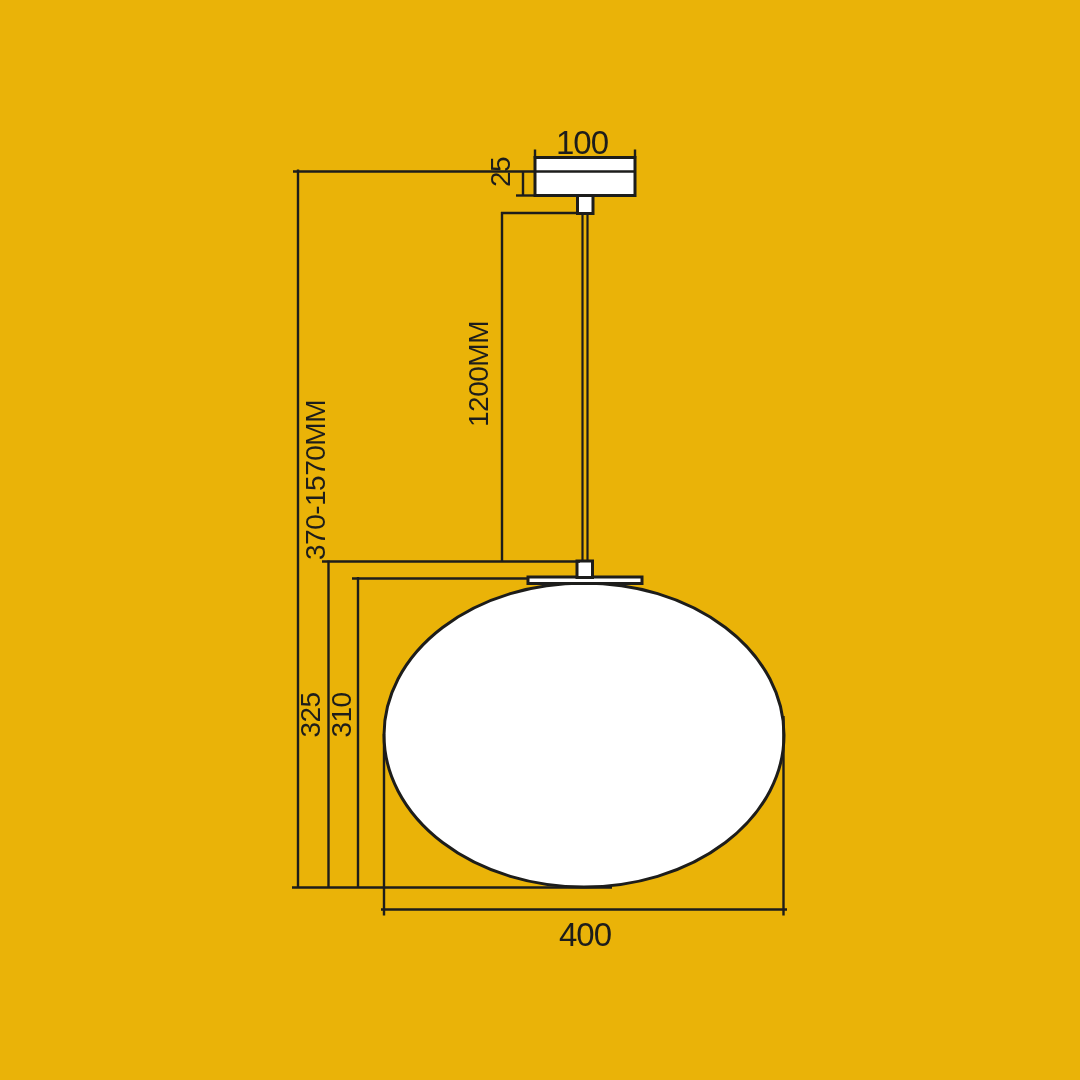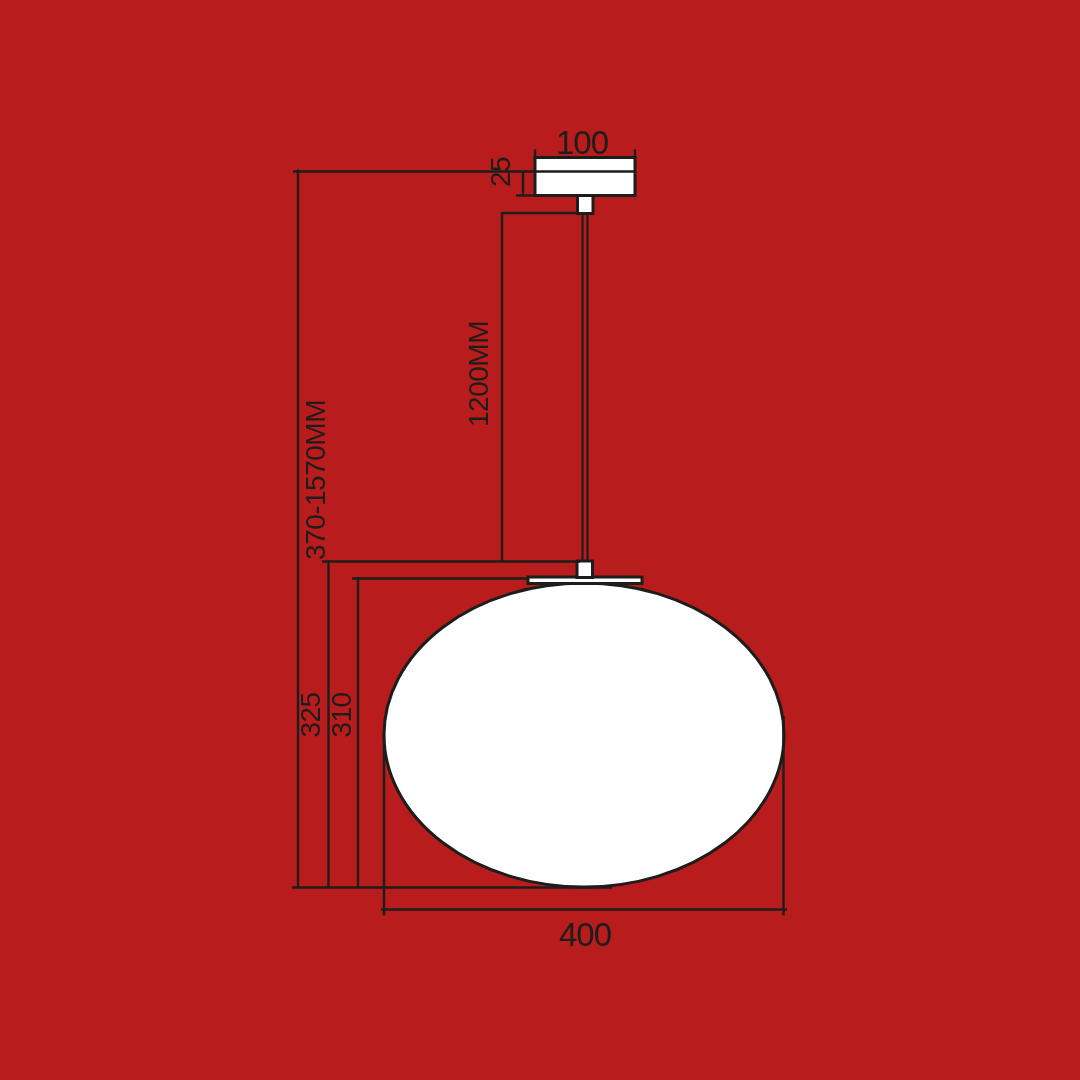--- a/index.html
+++ b/index.html
@@ -8,21 +8,21 @@
     width: 1080px;
     height: 1080px;
     background: #ffffff;
     overflow: hidden;
     font-family: "Liberation Sans", sans-serif;
   }
   .canvas {
     position: relative;
     width: 1080px;
     height: 1080px;
-    background: #b91c1c;
+    background: #eab308;
   }
   svg { display: block; }
   .outline, .dimline {
     fill: none;
     stroke-linecap: butt;
     stroke-linejoin: miter;
   }
   .outline { stroke-width: 3; }
   .thin    { stroke-width: 2.2; }
   .dimline { stroke-width: 2.4; }

